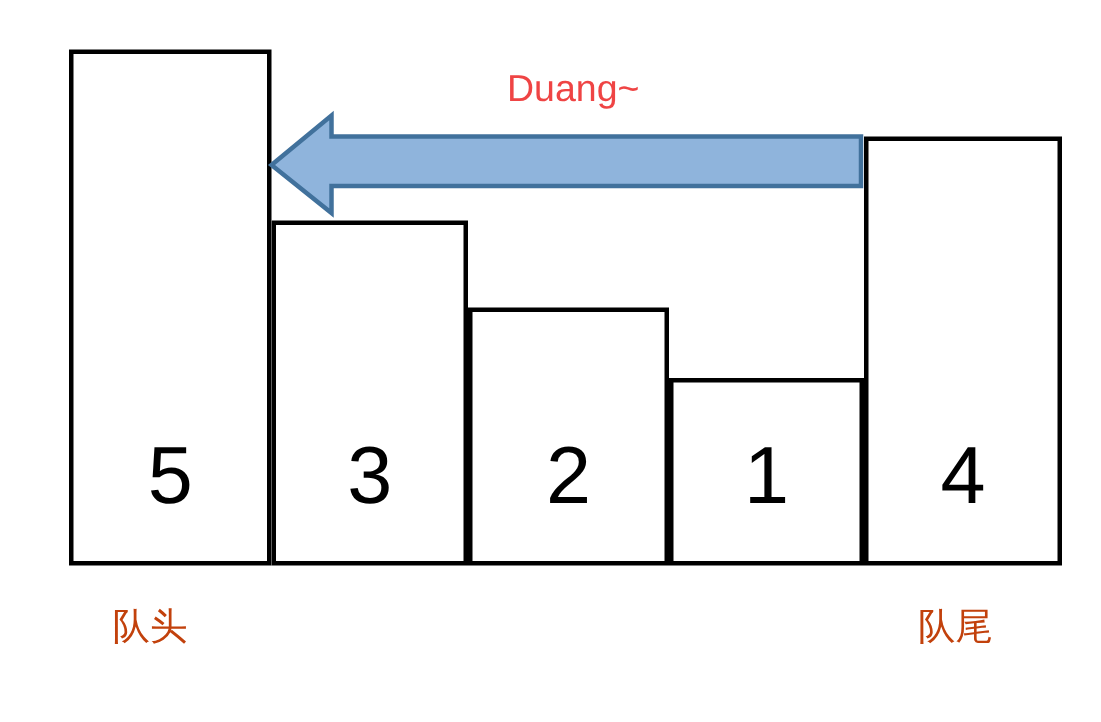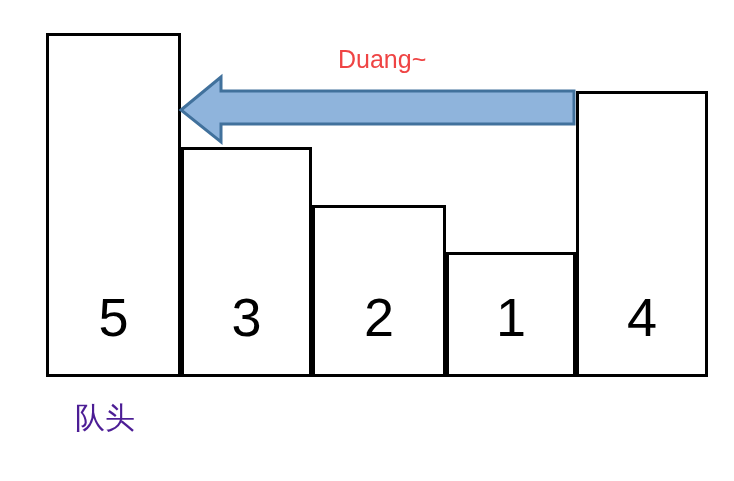--- a/index.html
+++ b/index.html
@@ -47,23 +47,23 @@
   .arrow-label {
     position: absolute;
     font-size: 25px;
     line-height: 28px;
     color: #ef4444;
     white-space: nowrap;
     font-family: "Liberation Sans", "DejaVu Sans", sans-serif;
   }
   .end-label {
     position: absolute;
-    font-size: 30px;
+    font-size: 25px;
     line-height: 30px;
-    color: #4c1d95;
+    color: #c2410c;
     white-space: nowrap;
     font-family: "DejaVu Sans", "Liberation Sans", sans-serif;
   }
 </style>
 </head>
 <body>
 
 <div id="canvas">
 
   <div class="bar" style="left:46px; top:33px; width:135px; height:344px;">
@@ -87,14 +87,15 @@
   </div>
 
   <svg class="arrow-layer" viewBox="0 0 734 481" width="734" height="481">
     <polygon points="181,110 221,77 221,91 574,91 574,124 221,124 221,142" fill="#8FB4DC" stroke="#41719C" stroke-width="3" stroke-linejoin="miter"></polygon>
   </svg>
 
   <div class="arrow-label" style="left:338px; top:45px;">Duang~</div>
 
   <div class="end-label" style="left:75px; top:403px;">队头</div>
 
+  <div class="end-label" style="left:612px; top:403px;">队尾</div>
 
 </div>
 
 </body></html>

